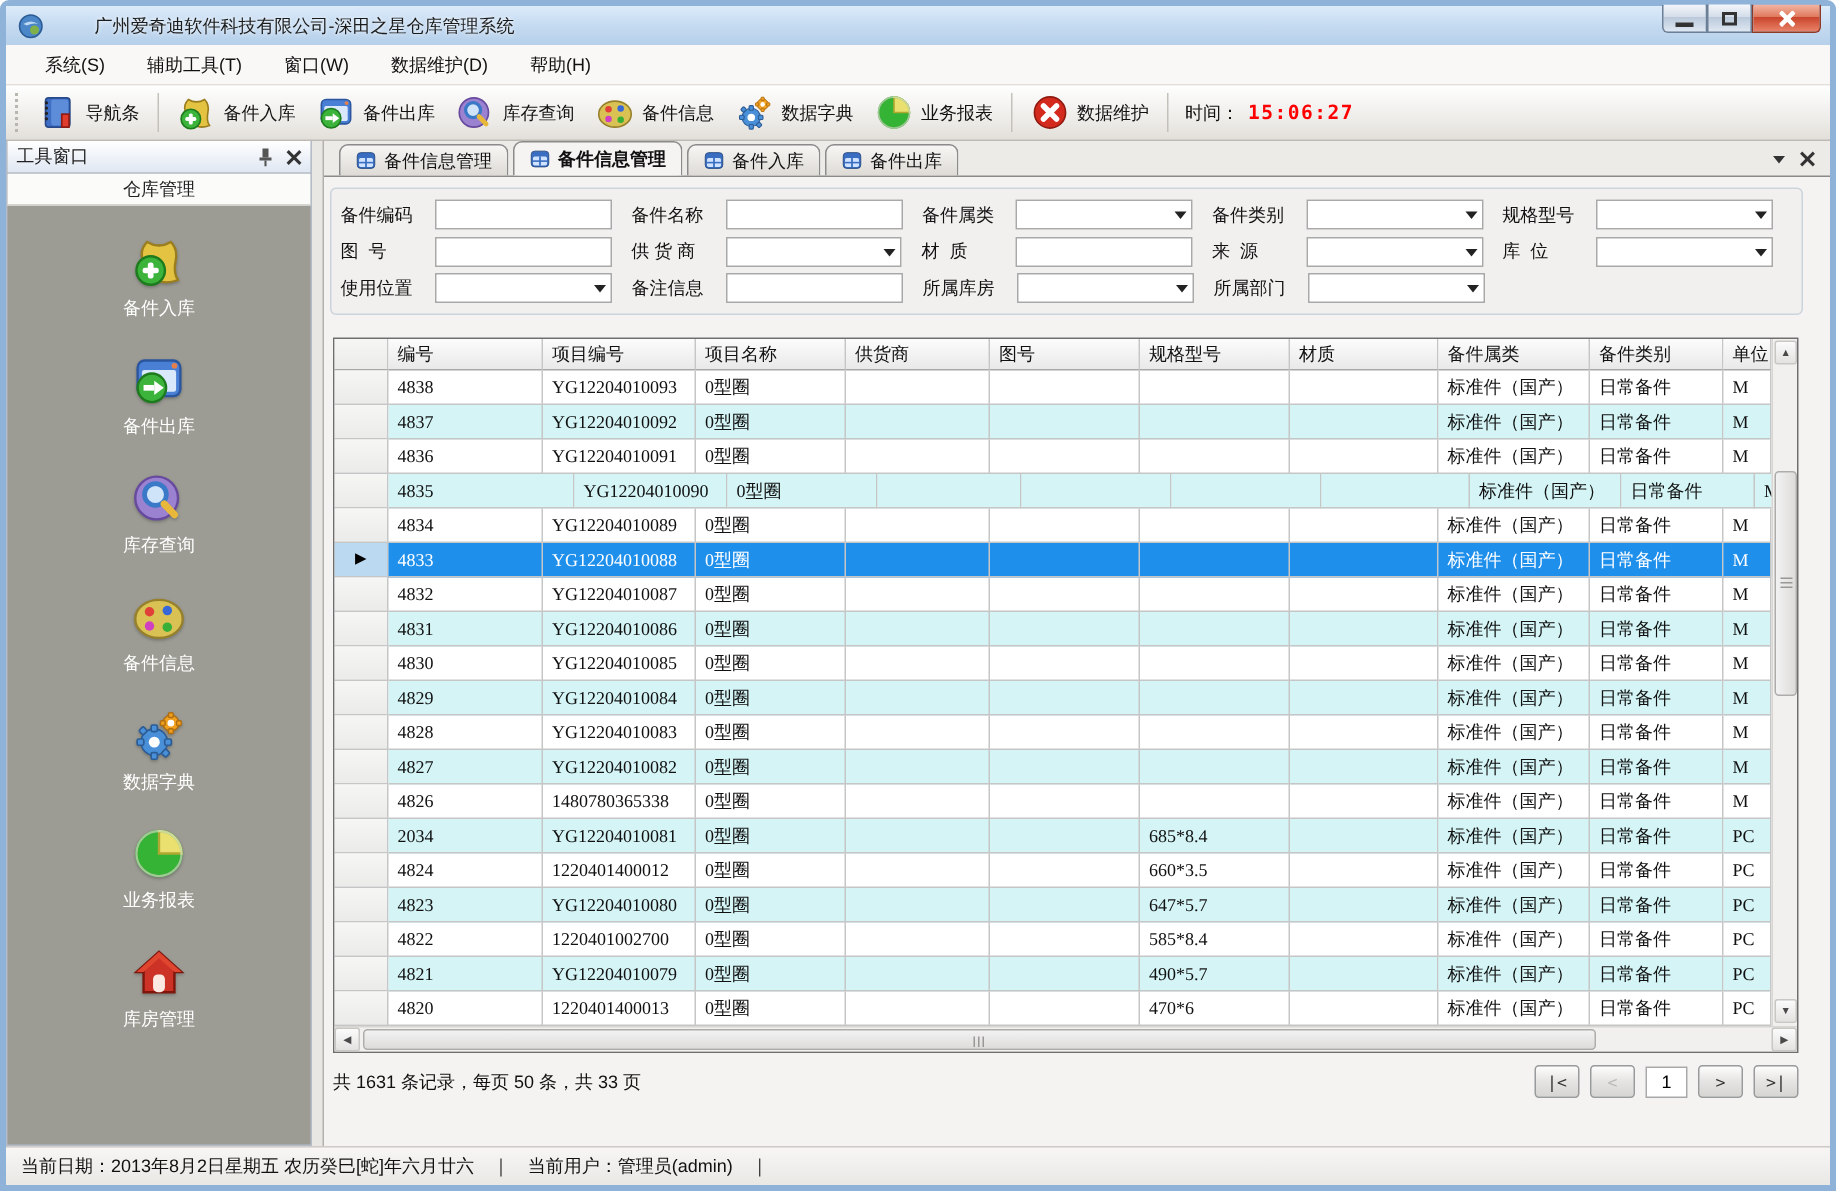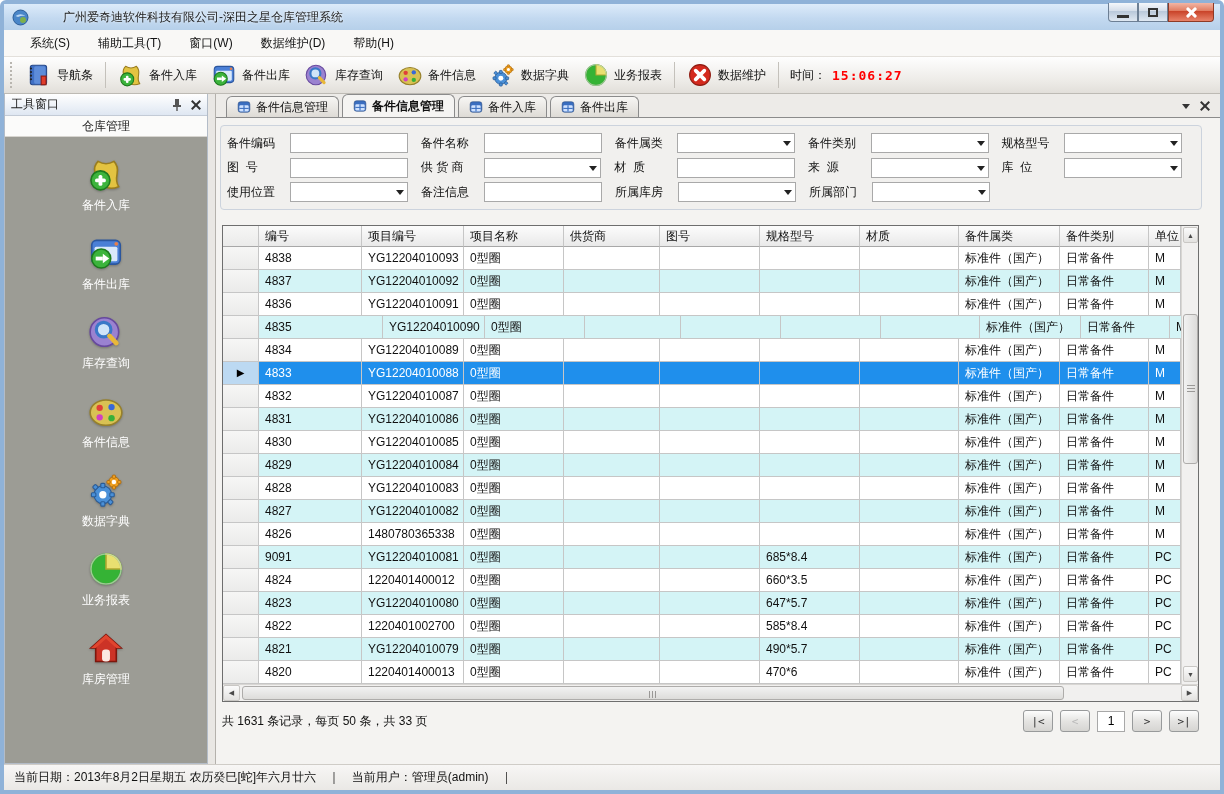--- a/index.html
+++ b/index.html
@@ -81,21 +81,21 @@
     font-size:12px; padding:0 3px; margin-right:13px; }
   .f-select { position:relative; }
   .f-select .arr { position:absolute; right:3px; top:7px; width:0; height:0;
     border-left:4px solid transparent; border-right:4px solid transparent; border-top:5px solid #222; }
   .form-buttons { margin-left:auto; display:flex; gap:9px; margin-right:8px; }
   .btn { height:22px; padding:0 14px; border:1px solid #8e9091; border-radius:3px;
     background:linear-gradient(#fdfdfd,#e8e8e6 50%,#d8d7d4); font-size:12px; color:#111;
     font-family:inherit; }
   
   .grid { position:relative; width:977px; margin:15px 0 0 2px; border:1px solid #6e6e6e;
-    background:#fff; height:477px; overflow:hidden; }
+    background:#fff; height:477px; overflow:hidden;font-family:Liberation Serif, serif; }
   .t-row { display:flex; height:23px; }
   .t-row.t-header { height:21px; }
   .t-cell { border-right:1px solid #c6c6c6; border-bottom:1px solid #c6c6c6;
     padding:0 6px; line-height:22px; overflow:hidden; white-space:nowrap; flex:0 0 auto; }
   .t-header .t-cell { background:linear-gradient(#fcfcfc,#e9e9e9); border-bottom:1px solid #a8a8a8;
     line-height:20px; }
   .t-cell.t-sel { background:linear-gradient(#f6f6f5,#ebebea); padding:0;
     display:flex; align-items:center; justify-content:center; }
   .t-row.stripe .t-cell { background:#d4f4f6; }
   .t-row.stripe .t-cell.t-sel,.t-row .t-cell.t-sel { background:linear-gradient(#f6f6f5,#ebebea); }
@@ -685,21 +685,21 @@
                 <div class="t-cell" style="width: 96px;"></div>
                 <div class="t-cell" style="width: 100px;"></div>
                 <div class="t-cell" style="width: 100px;"></div>
                 <div class="t-cell" style="width: 99px;"></div>
                 <div class="t-cell" style="width: 101px;">标准件（国产）</div>
                 <div class="t-cell" style="width: 89px;">日常备件</div>
                 <div class="t-cell" style="width: 32px;">M</div>
               </div>
               <div class="t-row stripe">
                 <div class="t-cell t-sel" style="width: 36px;"></div>
-                <div class="t-cell" style="width: 103px;">9091</div>
+                <div class="t-cell" style="width: 103px;">2034</div>
                 <div class="t-cell" style="width: 102px;">YG12204010081</div>
                 <div class="t-cell" style="width: 100px;">0型圈</div>
                 <div class="t-cell" style="width: 96px;"></div>
                 <div class="t-cell" style="width: 100px;"></div>
                 <div class="t-cell" style="width: 100px;">685*8.4</div>
                 <div class="t-cell" style="width: 99px;"></div>
                 <div class="t-cell" style="width: 101px;">标准件（国产）</div>
                 <div class="t-cell" style="width: 89px;">日常备件</div>
                 <div class="t-cell" style="width: 32px;">PC</div>
               </div>

